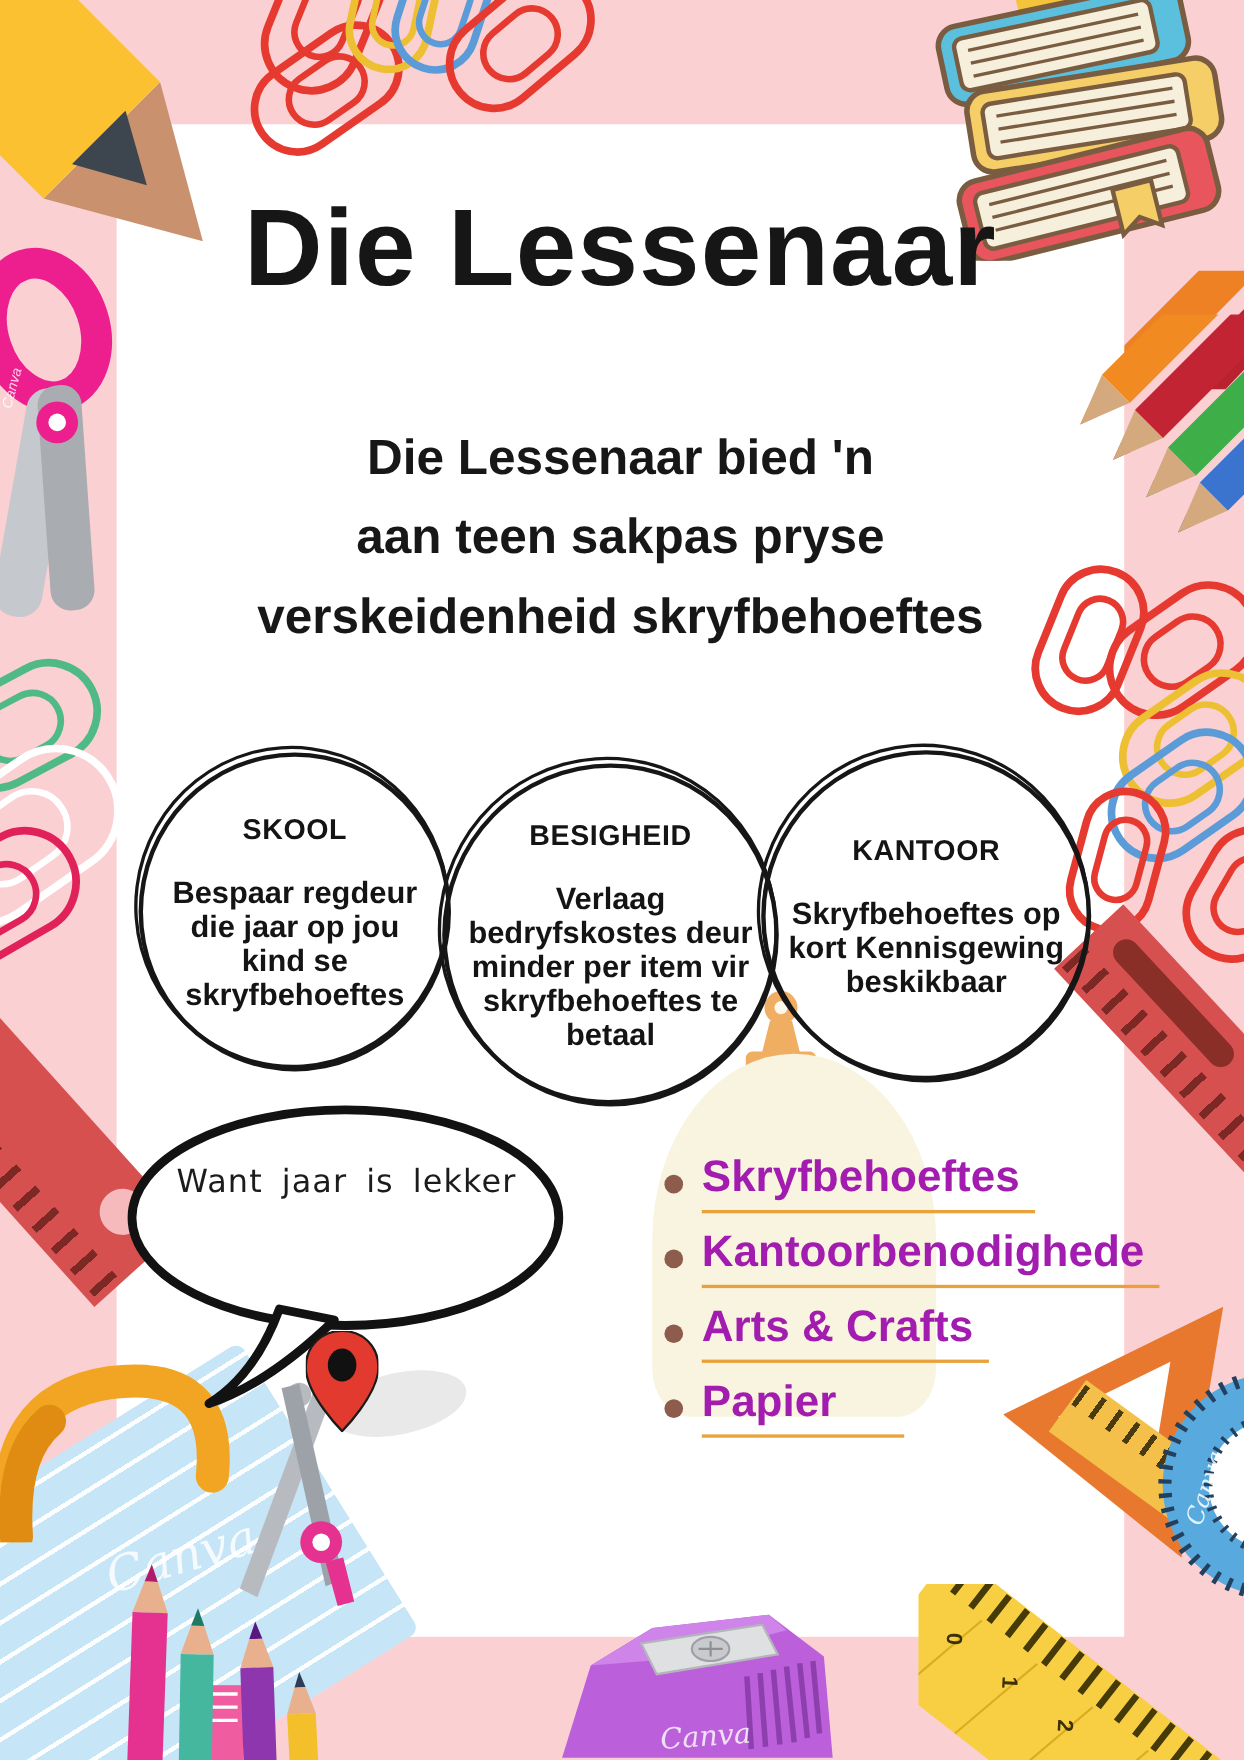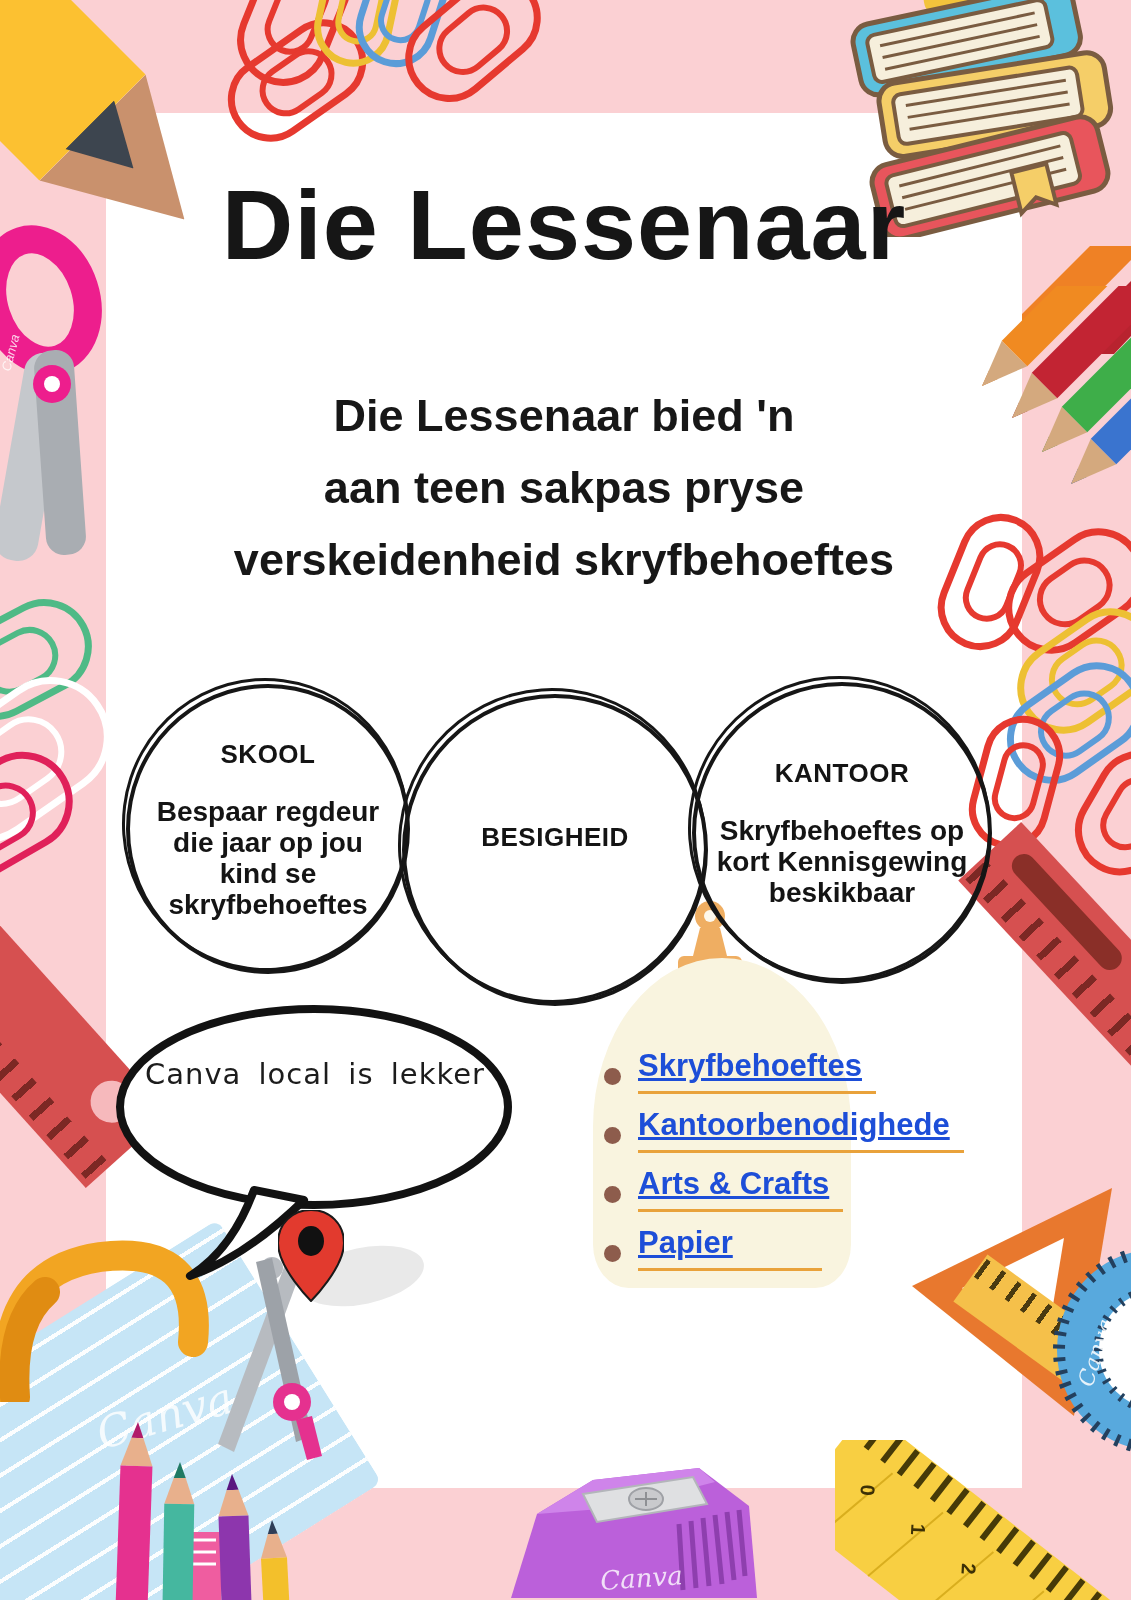--- a/index.html
+++ b/index.html
@@ -48,22 +48,22 @@
   .blob{
     left:593px;top:958px;width:258px;height:330px;background:#f9f4df;
     border-radius:130px 130px 36px 36px / 170px 170px 44px 44px;
   }
   .product-list{left:600px;top:1048px;width:420px;list-style:none;margin:0;padding:0;}
   .product-list li{position:relative;margin:0 0 13px 0;padding-left:38px;}
   .product-list li::before{
     content:"";position:absolute;left:4px;top:20px;width:17px;height:17px;border-radius:50%;background:#8d5c4c;
   }
   .product-list li span{
-    display:inline-block;font-size:31px;font-weight:bold;color:#1d4ed8;
-    border-bottom:3px solid #e9a23b;padding:0 14px 7px 0;min-width:120px;text-decoration:underline;
+    display:inline-block;font-size:40px;font-weight:bold;color:#a21caf;
+    border-bottom:3px solid #e9a23b;padding:0 14px 7px 0;min-width:120px;
   }
   .product-list li:nth-child(4) span{min-width:170px;}
 
   .address{
     left:276px;top:1262px;width:700px;text-align:center;
     font-size:30px;font-weight:bold;color:#1a1a1a;white-space:nowrap;
   }
 
   
   .clip{position:absolute;border:7px solid var(--c);border-radius:999px;box-sizing:border-box;}
@@ -281,20 +281,21 @@
     <span>aan teen sakpas pryse</span>
     <span>verskeidenheid skryfbehoeftes</span>
   </div>
 
   <div class="content abs circle" style="left:126px;top:684px;width:284px;height:290px;">
     <div class="c-head">SKOOL</div>
     <div class="c-body">Bespaar regdeur die jaar op jou kind se skryfbehoeftes</div>
   </div>
   <div class="content abs circle" style="left:402px;top:694px;width:306px;height:312px;">
     <div class="c-head">BESIGHEID</div>
+    <div class="c-body">Verlaag bedryfskostes deur minder per item vir skryfbehoeftes te betaal</div>
   </div>
   <div class="content abs circle" style="left:692px;top:682px;width:300px;height:302px;">
     <div class="c-head">KANTOOR</div>
     <div class="c-body">Skryfbehoeftes op kort Kennisgewing beskikbaar</div>
   </div>
 
   <svg class="deco" style="left:660px;top:898px;" width="100" height="100" viewBox="0 0 100 100">
     <circle cx="50" cy="18" r="15" fill="#efae62"></circle>
       <circle cx="50" cy="18" r="6" fill="#fdf8ec"></circle>
     <polygon points="40,30 60,30 68,62 32,62" fill="#efae62"></polygon>
@@ -307,21 +308,21 @@
     <li><span>Kantoorbenodighede</span></li>
     <li><span>Arts &amp; Crafts</span></li>
     <li><span>Papier</span></li>
   </ul>
 
   <svg class="content abs" style="left:104px;top:1002px;" width="420" height="290" viewBox="0 0 420 290">
     <ellipse cx="210" cy="105" rx="194" ry="98" fill="#ffffff" stroke="#121212" stroke-width="8"></ellipse>
     <path d="M150,188 Q128,248 86,274 Q140,256 200,198 Z" fill="#ffffff" stroke="#121212" stroke-width="8" stroke-linejoin="round"></path>
   </svg>
   <div class="content abs bubble-text">
-    <div>Canva local is lekker</div>
+    <div>Want jaar is lekker</div>
   </div>
 
   <div class="pin-shadow content"></div>
   <svg class="content abs" style="left:278px;top:1210px;" width="66" height="92" viewBox="0 0 66 92">
     <path d="M33,0 C14,0 0,14 0,33 C0,58 33,91 33,91 C33,91 66,58 66,33 C66,14 52,0 33,0 Z" fill="#e23a2e" stroke="#1a1a1a" stroke-width="2"></path>
     <ellipse cx="33" cy="31" rx="13" ry="15" fill="#111111"></ellipse>
   </svg>
 
 </div>
 

